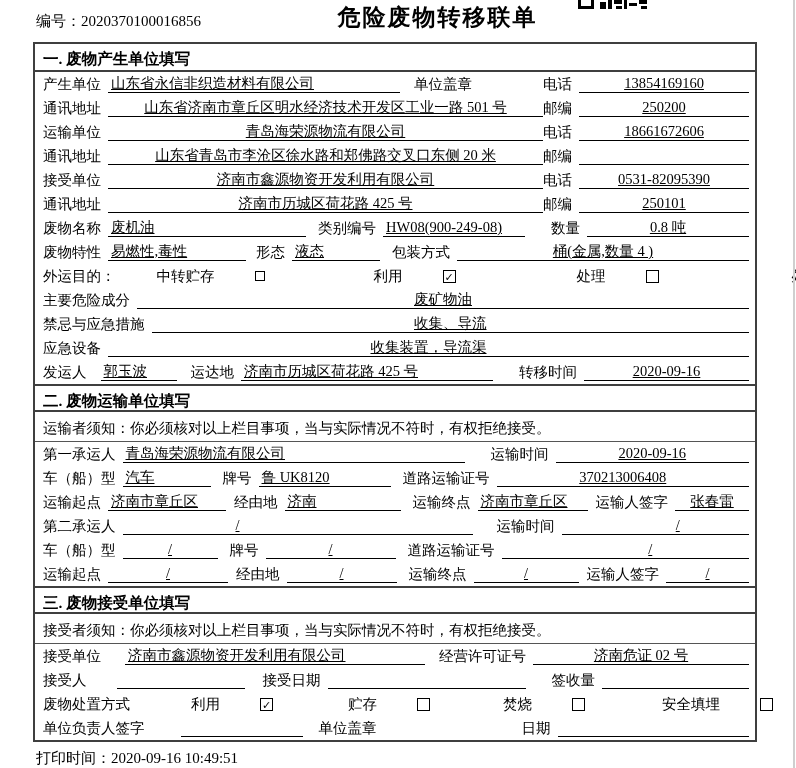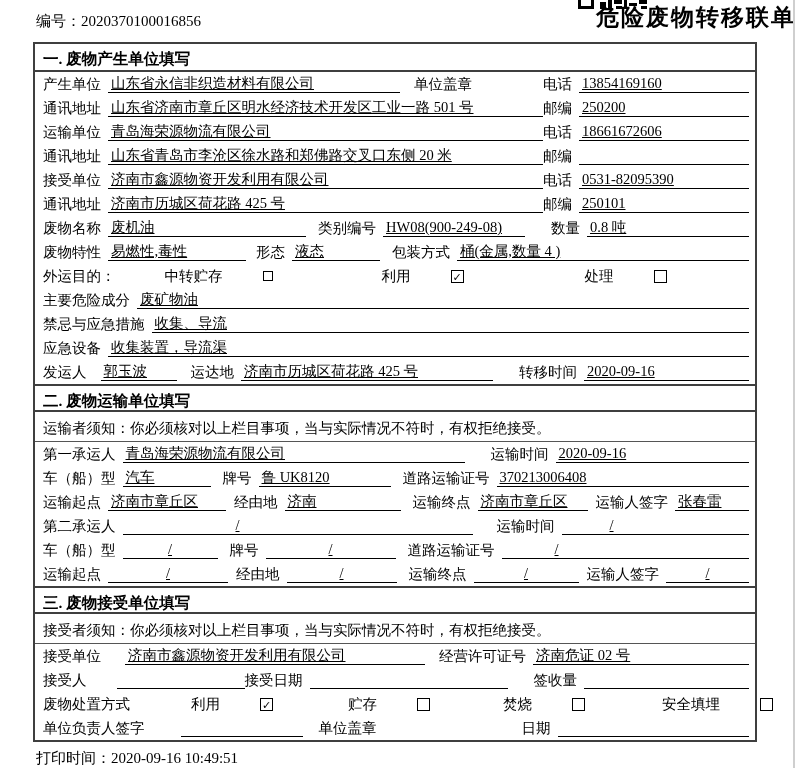--- a/index.html
+++ b/index.html
@@ -15,21 +15,21 @@
   .page-edge {
     position: absolute; top: 0; bottom: 0; right: 1px; width: 2px;
     background: #cfcfcf;
   }
 
   
   .doc-head { position: relative; height: 56px; }
   .doc-no { position: absolute; left: 36px; top: 12px; font-size: 15px; white-space: nowrap; }
   .doc-title {
     position: absolute; left: 79px; right: 0; top: 2px;
-    text-align: right; font-size: 23px; font-weight: bold; letter-spacing: 2px;
+    text-align: center; font-size: 23px; font-weight: bold; letter-spacing: 2px;
   }
   .qr-frag { position: absolute; left: 578px; top: 0; width: 70px; height: 10px; }
 
   
   .tbl {
     position: absolute; left: 33px; top: 42px; width: 724px;
     border: 2px solid #3f3f3f; background: #fff;
   }
   .sec-title {
     height: 28px; padding: 5px 8px 0 8px;
@@ -44,21 +44,21 @@
     padding: 0 6px 3px 8px; font-size: 14.5px; line-height: 17px;
   }
   .lpart { width: 500px; display: flex; align-items: flex-end; flex: 0 0 auto; }
   .lbl { white-space: nowrap; flex: 0 0 auto; }
   .uv {
     border-bottom: 1px solid #000; padding: 0 3px; margin-left: 7px;
     white-space: nowrap; overflow: hidden; min-height: 18px;
     flex: 0 0 auto;
     text-decoration: underline;
   }
-  .fill { flex: 1 1 auto; }
+  .fill { flex: 1 1 auto; text-align: center; }
   .ctr { text-align: center; }
   .ind110 { text-indent: 110px; }
   .ind45 { text-indent: 45px; }
   .ind50 { text-indent: 50px; }
 
   .cb {
     display: inline-block; width: 13px; height: 13px;
     border: 1px solid #000; margin-left: 7px;
     font-size: 11px; line-height: 12px; text-align: center;
     vertical-align: -1px; flex: 0 0 auto;
@@ -164,21 +164,21 @@
       <span class="lbl">废物特性</span>
       <span class="uv" style="width:138px">易燃性,毒性</span>
       <span class="lbl" style="margin-left:10px">形态</span>
       <span class="uv" style="width:88px">液态</span>
       <span class="lbl" style="margin-left:12px">包装方式</span>
       <span class="uv fill">桶(金属,数量  4 )</span>
     </div>
 
     <div class="row ckrow">
       <span class="lbl">外运目的：</span>
-      <span class="lbl" style="margin-left:16px">中转贮存</span>
+      <span class="lbl" style="margin-left:8px">中转贮存</span>
       <span class="cb cb-sm"></span>
       <span class="lbl" style="margin-left:76px">利用</span>
       <span class="cb">✓</span>
       <span class="lbl" style="margin-left:88px">处理</span>
       <span class="cb"></span>
       <span class="lbl" style="margin-left:100px">处置</span>
       <span class="cb"></span>
     </div>
 
     <div class="row">
@@ -268,21 +268,21 @@
     <div class="row">
       <span class="lbl">接受单位</span>
       <span class="uv" style="width:300px;margin-left:24px">济南市鑫源物资开发利用有限公司</span>
       <span class="lbl" style="margin-left:14px">经营许可证号</span>
       <span class="uv fill">济南危证 02 号</span>
     </div>
 
     <div class="row">
       <span class="lbl">接受人</span>
       <span class="uv" style="width:128px;margin-left:30px"></span>
-      <span class="lbl" style="">接受日期</span>
+      <span class="lbl" style="margin-left:18px">接受日期</span>
       <span class="uv" style="width:198px"></span>
       <span class="lbl" style="margin-left:26px">签收量</span>
       <span class="uv fill"></span>
     </div>
 
     <div class="row ckrow">
       <span class="lbl">废物处置方式</span>
       <span class="lbl" style="margin-left:28px">利用</span>
       <span class="cb">✓</span>
       <span class="lbl" style="margin-left:42px">贮存</span>

